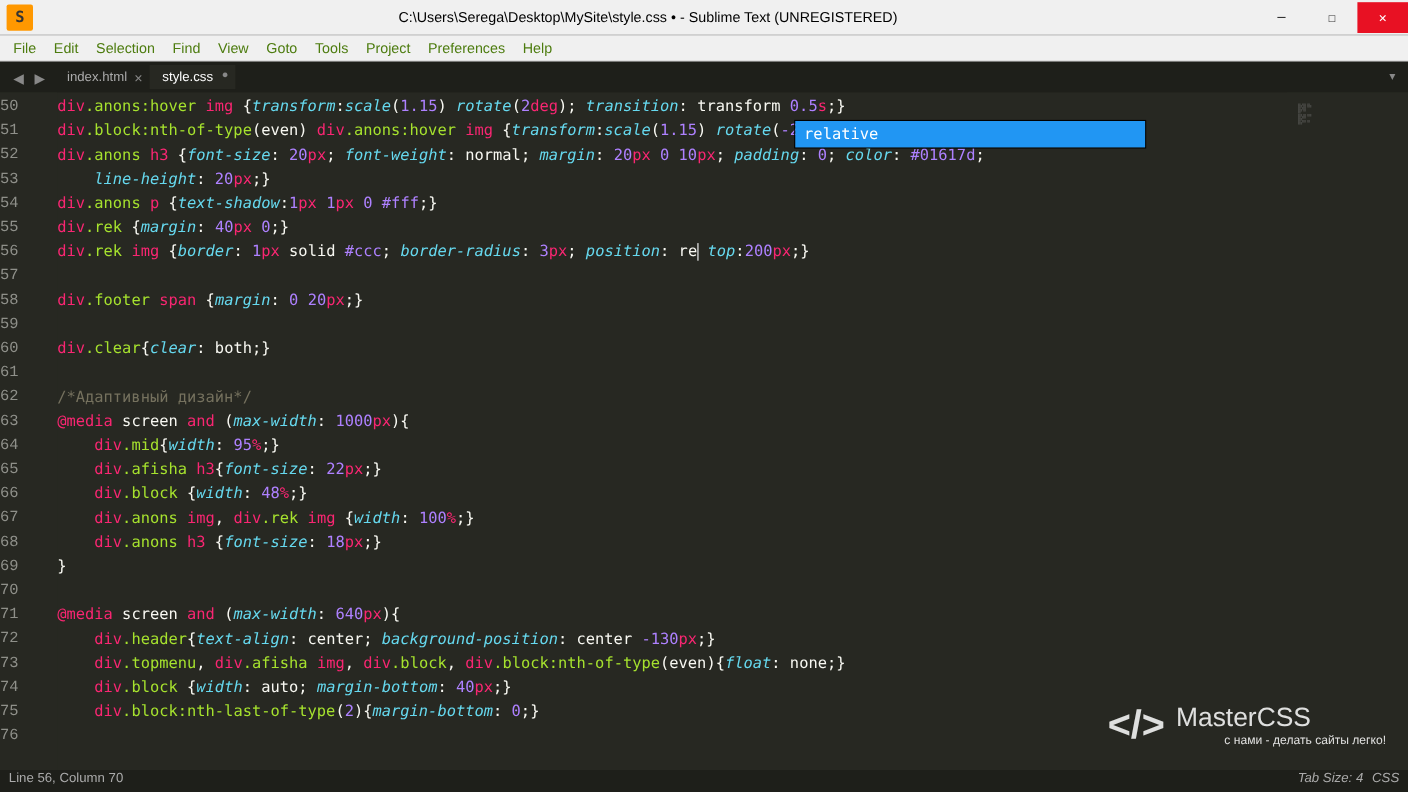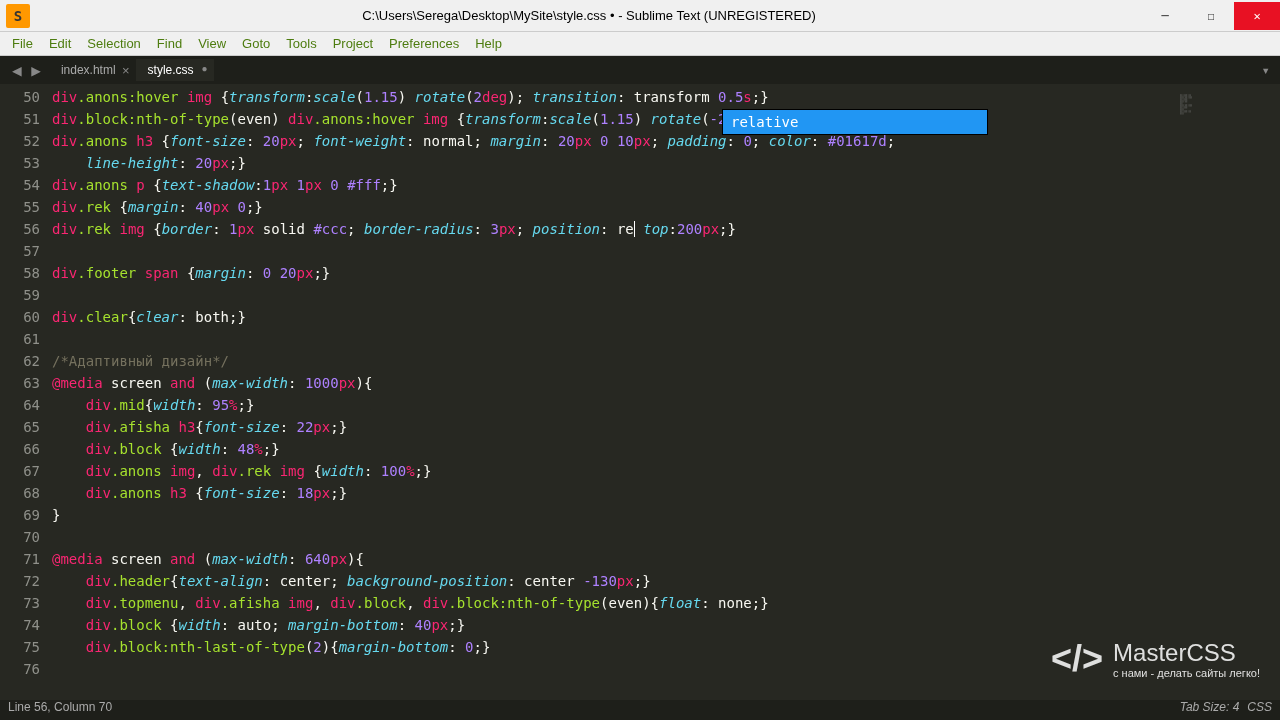--- a/index.html
+++ b/index.html
@@ -14,42 +14,42 @@
 .menu-item { padding: 2px 8px; color: #4d7c0f; font-family: "Segoe UI", sans-serif; font-size: 13px; cursor: pointer; }
 .tab-bar { background: #1e1f1a; height: 28px; display: flex; align-items: center; padding-left: 4px; }
 .nav-arrows { display: flex; gap: 4px; padding: 0 8px; color: #888; }
 .tab { padding: 4px 20px 4px 12px; color: #aaa; font-family: "Segoe UI", sans-serif; font-size: 12px; position: relative; cursor: pointer; }
 .tab.active { background: #272822; color: #fff; }
 .tab.modified::after { content: "●"; position: absolute; right: 6px; color: #888; font-size: 10px; }
 .tab.closable::after { content: "×"; position: absolute; right: 6px; color: #888; font-size: 13px; }
 .tab-spacer { flex: 1; }
 .tab-menu { color: #888; padding: 0 10px; font-size: 14px; }
 .editor-wrap { display: flex; height: 616px; position: relative; }
-.gutter { width: 52px; background: #272822; text-align: right; padding-top: 2px; }
+.gutter { width: 52px; background: #272822; padding-top: 2px; font-family: Liberation Mono, monospace; }
 .line-num { color: #8f908a; font-size: 14px; line-height: 22px; padding-right: 12px; }
 .code-area { flex: 1; padding-top: 2px; position: relative; }
 .code-line { font-size: 14px; line-height: 22px; white-space: pre; }
 .minimap { width: 110px; background: #272822; position: relative; }
 .minimap-preview { position: absolute; top: 10px; right: 10px; width: 90px; height: 200px; opacity: 0.3; font-size: 2px; line-height: 2px; color: #888; overflow: hidden; }
 .tok-class { color: #a6e22e; }
 .tok-prop { color: #66d9ef; font-style: italic; }
 .tok-punc { color: #f8f8f2; }
 .tok-kw { color: #f92672; }
 .tok-comment { color: #75715e; }
 .tok-num { color: #ae81ff; }
 .tok-unit { color: #f92672; }
-.autocomplete { position: absolute; left: 670px; top: 25px; width: 266px; background: #1c1c1c; border: 1px solid #000; z-index: 10; }
+.autocomplete { position: absolute; left: 670px; top: 25px; width: 320px; background: #1c1c1c; border: 1px solid #000; z-index: 10; }
 .autocomplete-item { background: #2196f3; color: #fff; padding: 4px 8px; font-size: 14px; }
 .status-bar { height: 20px; background: #1e1f1a; display: flex; align-items: flex-start; color: #aaa; font-family: "Segoe UI", sans-serif; font-size: 12px; padding: 0 8px; }
 .status-left { flex: 1; }
 .status-right { display: flex; gap: 8px; font-style: italic; }
 .watermark { position: absolute; right: 20px; bottom: 40px; color: #fff; font-family: Arial, sans-serif; opacity: 0.85; pointer-events: none; display: flex; align-items: center; gap: 10px; }
 .watermark-logo { font-size: 36px; font-weight: bold; }
 .watermark-text { font-size: 24px; }
-.watermark-sub { font-size: 11px; display: block; }
+.watermark-sub { font-size: 11px; display: block; margin-left: 44px; }
 </style>
 </head>
 <body>
 
 <div class="title-bar">
   <div class="title-icon">S</div>
   <div class="title-text">C:\Users\Serega\Desktop\MySite\style.css • - Sublime Text (UNREGISTERED)</div>
   <div class="win-controls">
     <div class="win-btn">─</div>
     <div class="win-btn">☐</div>

